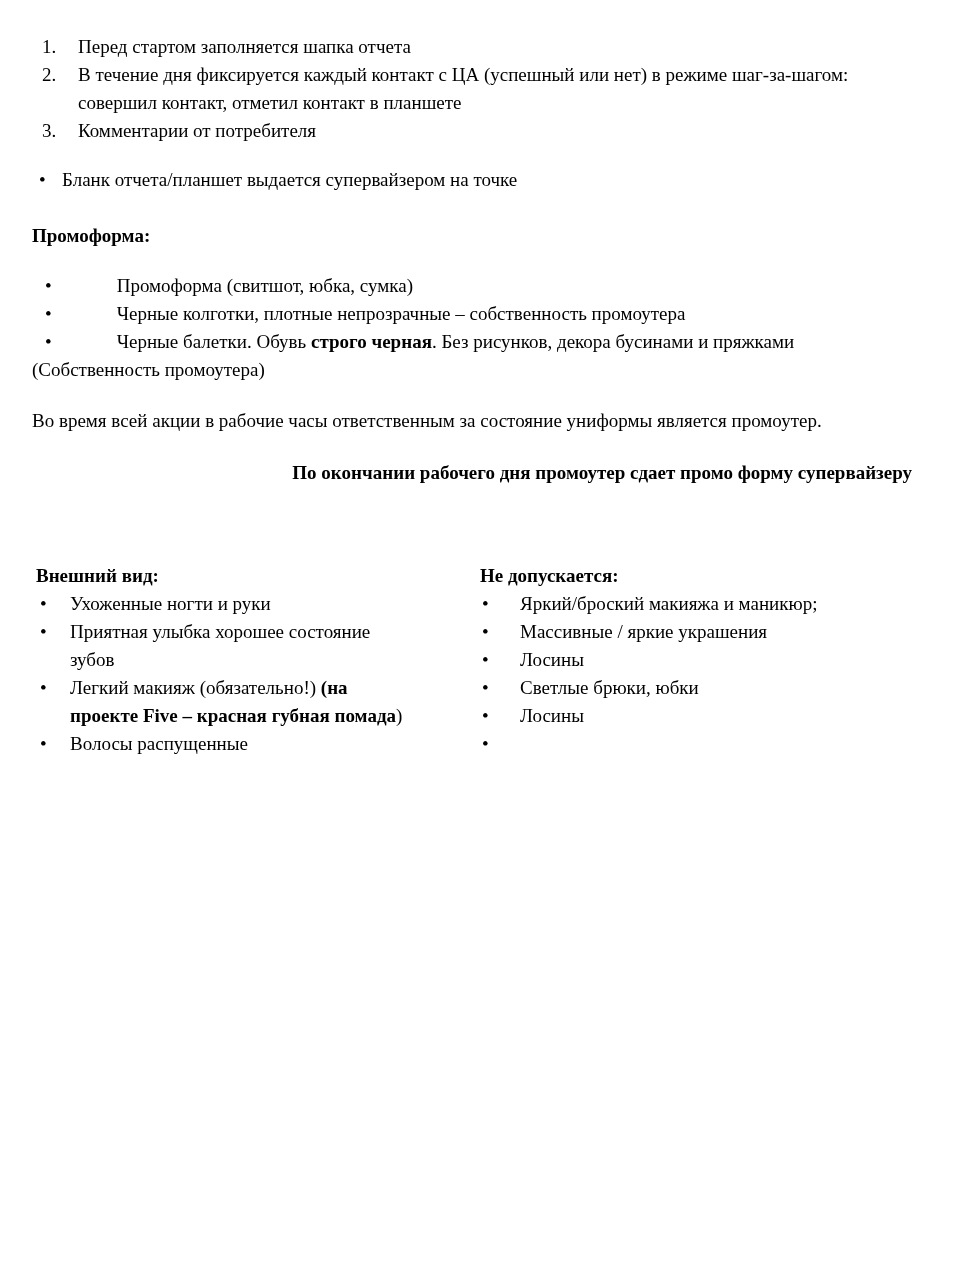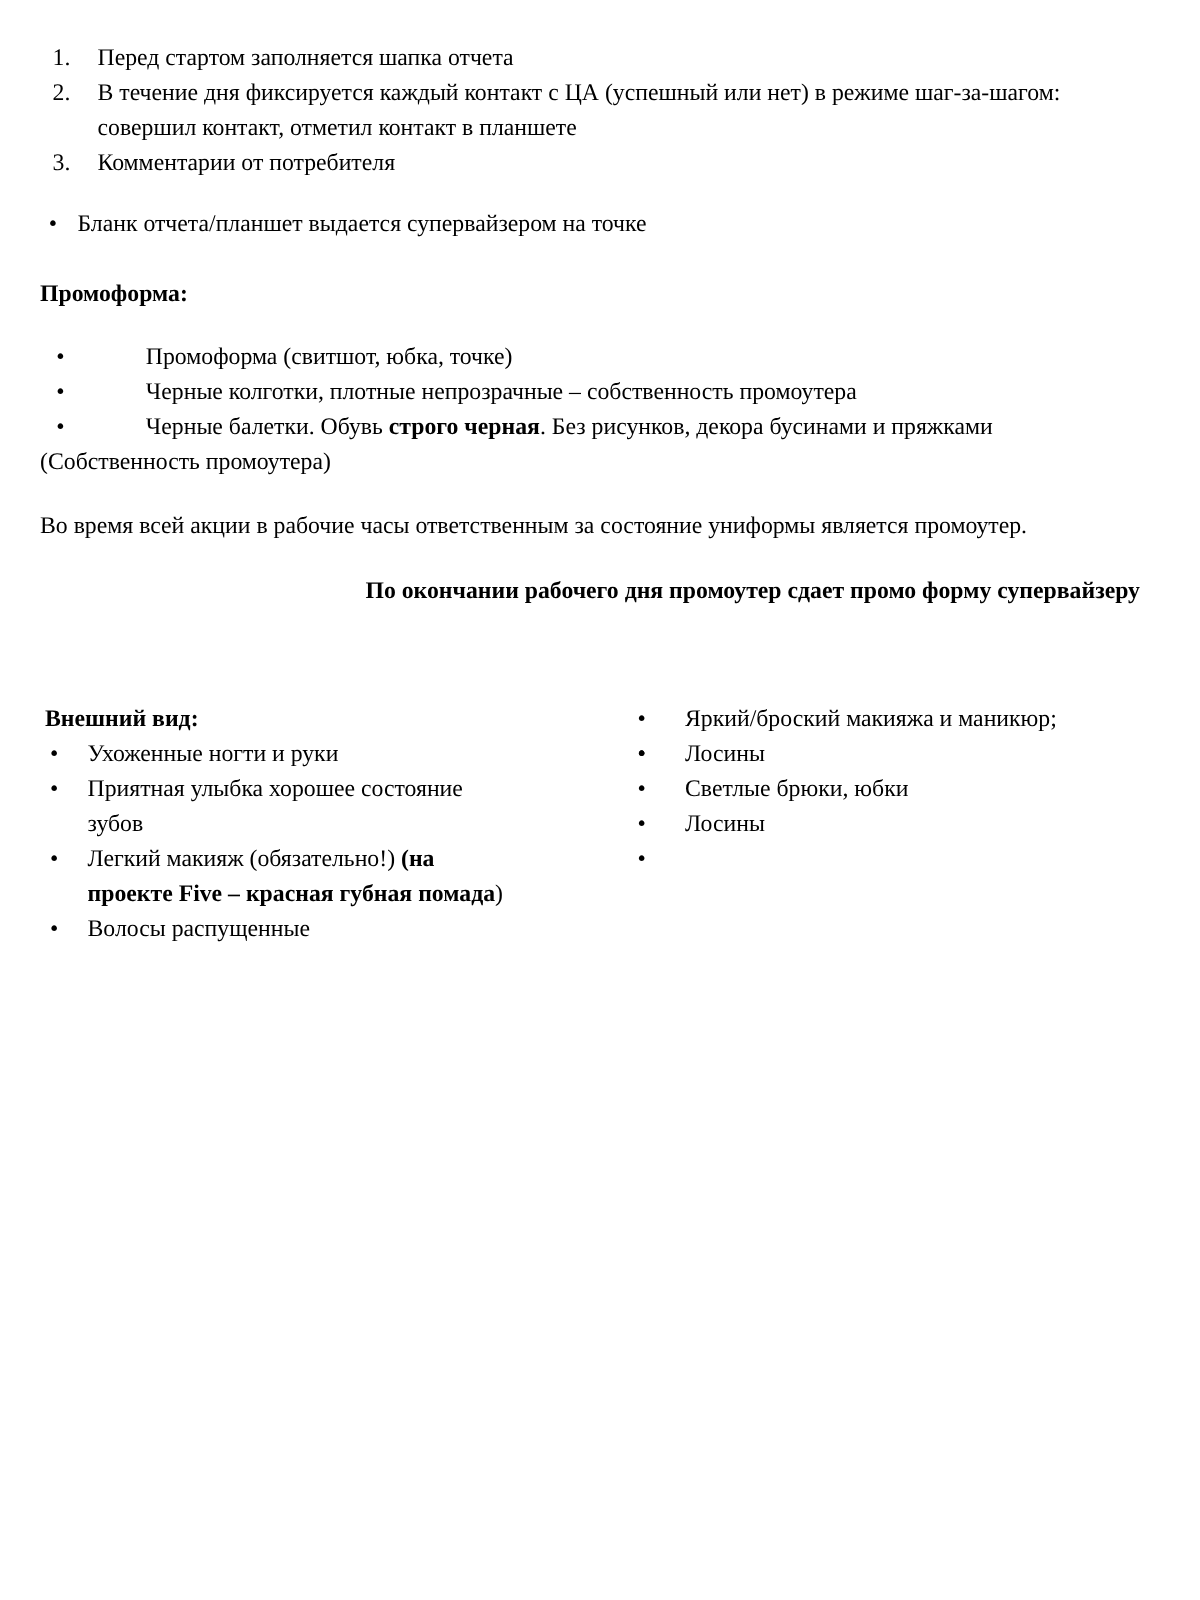--- a/index.html
+++ b/index.html
@@ -65,21 +65,20 @@
     margin-top: 24px;
     text-align: right;
     font-weight: bold;
   }
 
   
   .cols {
     display: flex;
     margin-top: 75px;
     padding-left: 4px;
-    gap: 28px;
   }
   .col-left {
     width: 375px;
     margin-right: 69px;
     flex: none;
   }
   .col-right { flex: 1; }
 
   .col-left li {
     position: relative;
@@ -122,21 +121,21 @@
   </ol>
 
   <p class="handout">
     <span class="mk">•</span>
     <span>Бланк отчета/планшет выдается супервайзером на точке</span>
   </p>
 
   <p class="h-bold promo-heading">Промоформа:</p>
 
   <ul class="promo">
-    <li><span class="mk">•</span><span class="tab"></span><span>Промоформа (свитшот, юбка, точке)</span></li>
+    <li><span class="mk">•</span><span class="tab"></span><span>Промоформа (свитшот, юбка, сумка)</span></li>
     <li><span class="mk">•</span><span class="tab"></span><span>Черные колготки, плотные непрозрачные – собственность промоутера</span></li>
     <li><span class="mk">•</span><span class="tab"></span><span>Черные балетки. Обувь </span><span class="b">строго черная</span><span>. Без рисунков, декора бусинами и пряжками (Собственность промоутера)</span></li>
   </ul>
 
   <p class="uniform-par">Во время всей акции в рабочие часы ответственным за состояние униформы является промоутер.</p>
 
   <p class="centered-bold">По окончании рабочего дня промоутер сдает промо форму супервайзеру</p>
 
   <div class="cols">
 
@@ -152,26 +151,27 @@
         <li>
           <span class="mk">•</span><span>Легкий макияж (обязательно!) </span><span class="b">(на проекте Five – красная губная помада</span><span>)</span>
         </li>
         <li>
           <span class="mk">•</span><span>Волосы распущенные</span>
         </li>
       </ul>
     </div>
 
     <div class="col-right">
+      <p class="h-bold">Не допускается:</p>
       <ul>
         <li>
           <span class="mk">•</span><span>Яркий/броский макияжа и маникюр;</span>
         </li>
         <li>
-          <span class="mk">•</span>
+          <span class="mk">•</span><span>Массивные / яркие украшения</span>
         </li>
         <li>
           <span class="mk">•</span><span>Лосины</span>
         </li>
         <li>
           <span class="mk">•</span><span>Светлые брюки, юбки</span>
         </li>
         <li>
           <span class="mk">•</span><span>Лосины</span>
         </li>

